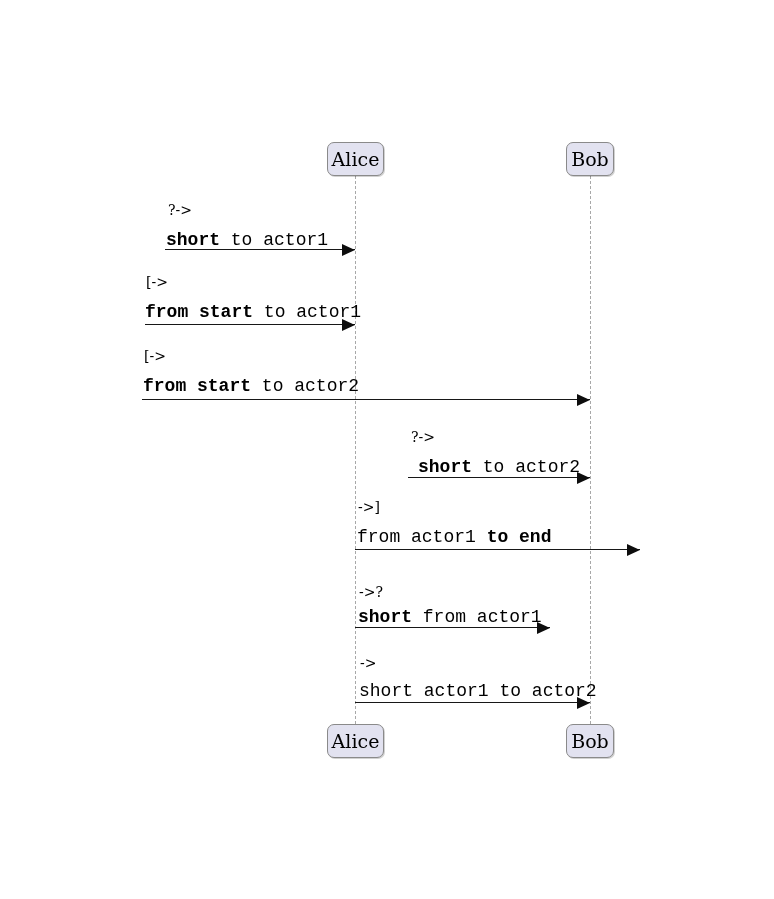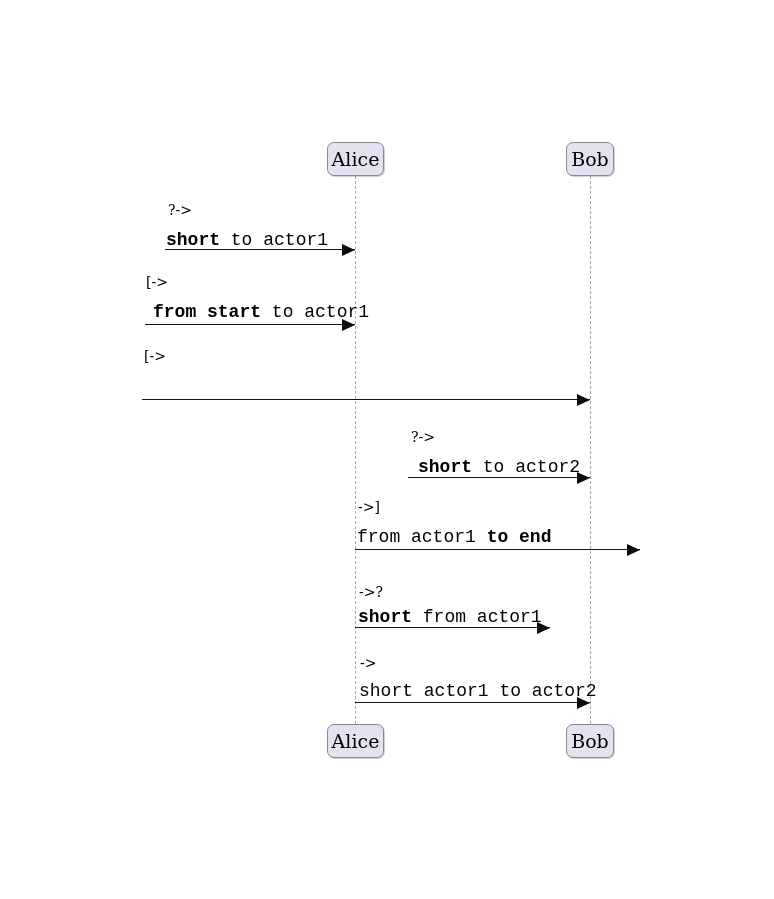--- a/index.html
+++ b/index.html
@@ -79,24 +79,25 @@
 <div id="canvas">
     <div class="lifeline" style="left: 355px; top: 176px; height: 548px;"></div>
     <div class="lifeline" style="left: 590px; top: 176px; height: 548px;"></div>
     <div class="msg-line" style="left: 165px; top: 249px; width: 190px;"></div>
     <div class="arrowhead" style="left: 342px; top: 244px;"></div>
     <div class="msg-caption" style="left: 168px; top: 203px;">?-&gt;</div>
     <div class="msg-label" style="left: 166px; top: 231px;"><b>short</b><span> to actor1</span></div>
     <div class="msg-line" style="left: 145px; top: 324px; width: 210px;"></div>
     <div class="arrowhead" style="left: 342px; top: 319px;"></div>
     <div class="msg-caption" style="left: 146px; top: 275px;">[-&gt;</div>
-    <div class="msg-label" style="left: 153px; top: 303px;"><b>from start</b><span> to actor1</span></div>
+    <div class="msg-label" style="left: 145px; top: 303px;"><b>from start</b><span> to actor1</span></div>
     <div class="msg-line" style="left: 142px; top: 399px; width: 448px;"></div>
     <div class="arrowhead" style="left: 577px; top: 394px;"></div>
     <div class="msg-caption" style="left: 144px; top: 349px;">[-&gt;</div>
+    <div class="msg-label" style="left: 143px; top: 377px;"><b>from start</b><span> to actor2</span></div>
     <div class="msg-line" style="left: 408px; top: 477px; width: 182px;"></div>
     <div class="arrowhead" style="left: 577px; top: 472px;"></div>
     <div class="msg-caption" style="left: 411px; top: 430px;">?-&gt;</div>
     <div class="msg-label" style="left: 409px; top: 458px; margin-left: 9px;"><b>short</b><span> to actor2</span></div>
     <div class="msg-line" style="left: 355px; top: 549px; width: 285px;"></div>
     <div class="arrowhead" style="left: 627px; top: 544px;"></div>
     <div class="msg-caption" style="left: 358px; top: 500px;">-&gt;]</div>
     <div class="msg-label" style="left: 357px; top: 528px;"><span>from actor1 </span><b>to end</b></div>
     <div class="msg-line" style="left: 355px; top: 627px; width: 195px;"></div>
     <div class="arrowhead" style="left: 537px; top: 622px;"></div>

